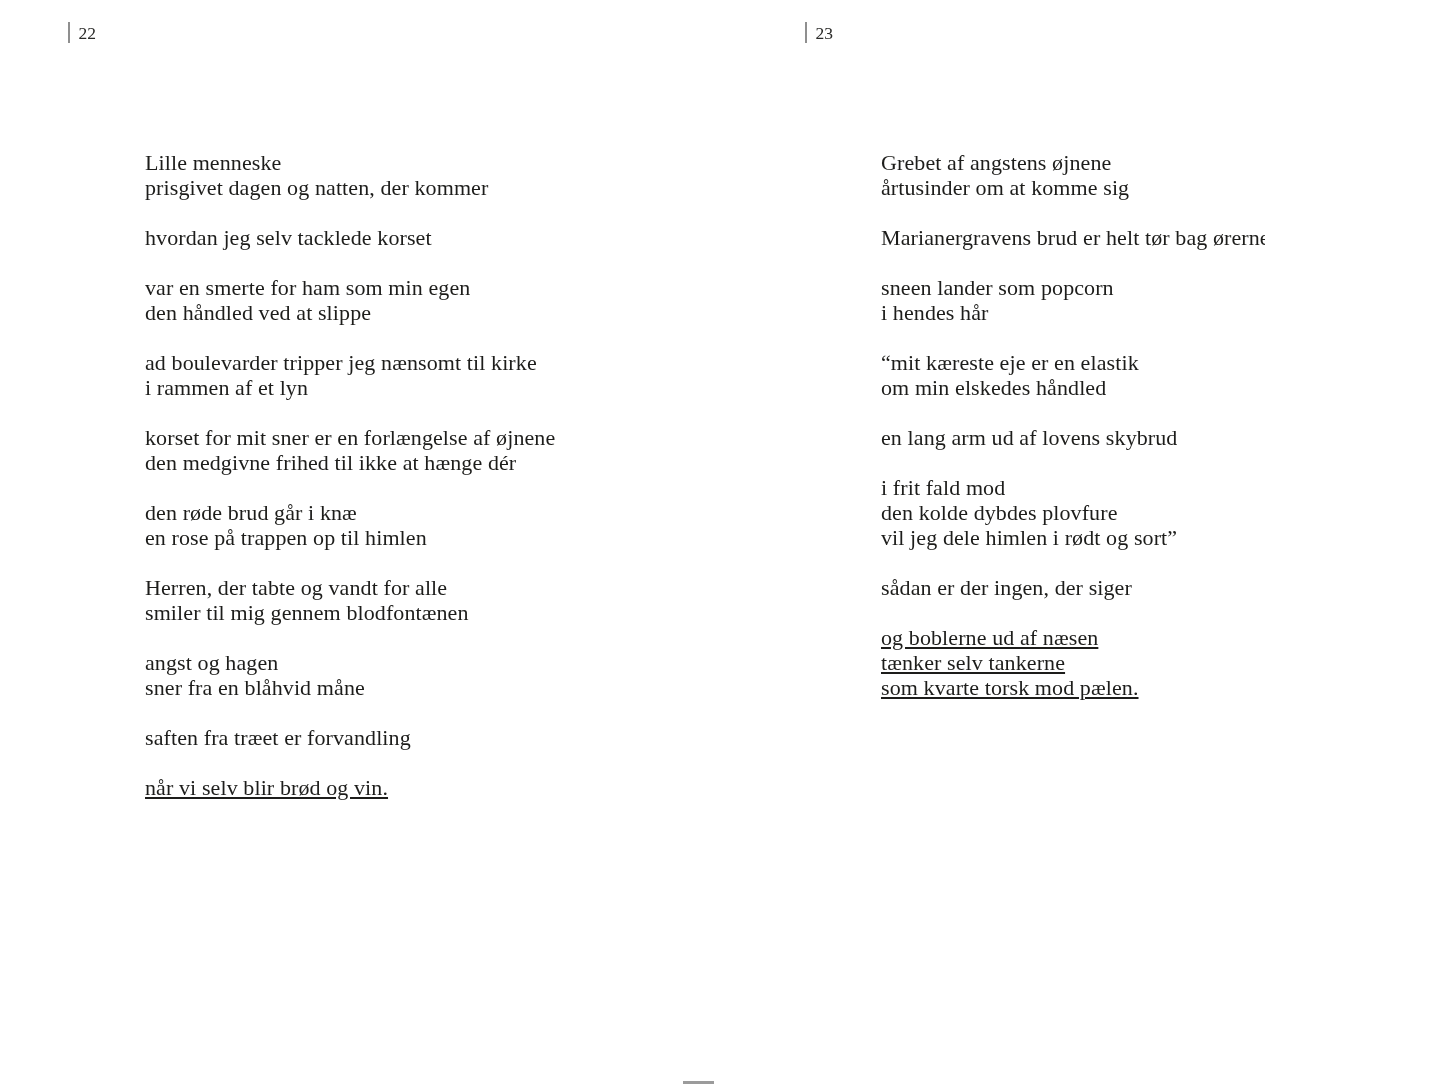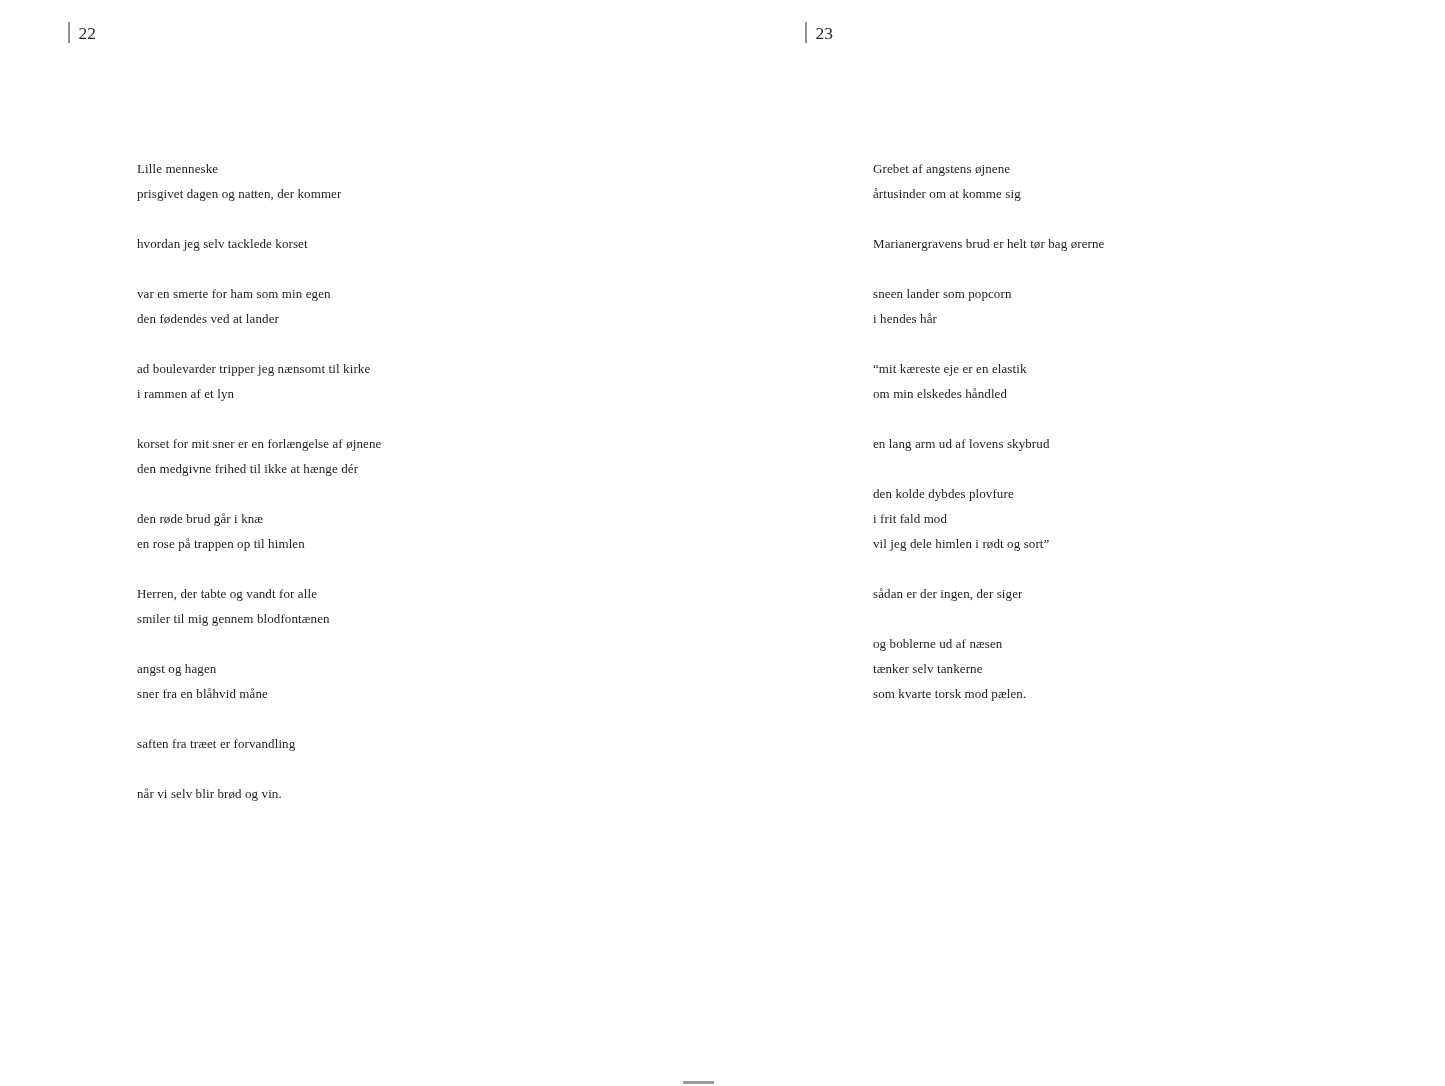--- a/index.html
+++ b/index.html
@@ -29,30 +29,31 @@
     width: 1.5px;
     height: 21px;
     background: #8f8f8f;
     margin-right: 9px;
     vertical-align: -4px;
   }
   .pagenum-left { left: 68px; }
   .pagenum-right { left: 805px; font-family: Liberation Serif, serif; }
   .poem {
     position: absolute;
-    top: 156px;
-    font-size: 13px;
+    top: 150px;
+    font-size: 22px;
     line-height: 25px;
     letter-spacing: 0.1px;
     white-space: nowrap;
+    margin-left: 8px;
   }
   .poem-left { left: 137px; }
   .poem-right { left: 873px; }
   .stanza { margin: 0 0 25px 0; }
-  .stanza:last-child { margin-bottom: 0; }
+  .stanza:last-child { margin-bottom: 0; text-decoration: underline; }
   .poem-line { height: 25px; }
   .fold-mark {
     position: absolute;
     left: 683px;
     top: 1081px;
     width: 31px;
     height: 3px;
     background: #9b9b9b;
   }
 </style>
@@ -72,21 +73,21 @@
   <div class="poem poem-left">
       <div class="stanza">
         <div class="poem-line">Lille menneske</div>
         <div class="poem-line">prisgivet dagen og natten, der kommer</div>
       </div>
       <div class="stanza">
         <div class="poem-line">hvordan jeg selv tacklede korset</div>
       </div>
       <div class="stanza">
         <div class="poem-line">var en smerte for ham som min egen</div>
-        <div class="poem-line">den fødendes ved at lander</div>
+        <div class="poem-line">den håndled ved at slippe</div>
       </div>
       <div class="stanza">
         <div class="poem-line">ad boulevarder tripper jeg nænsomt til kirke</div>
         <div class="poem-line">i rammen af et lyn</div>
       </div>
       <div class="stanza">
         <div class="poem-line">korset for mit sner er en forlængelse af øjnene</div>
         <div class="poem-line">den medgivne frihed til ikke at hænge dér</div>
       </div>
       <div class="stanza">
@@ -122,22 +123,22 @@
         <div class="poem-line">i hendes hår</div>
       </div>
       <div class="stanza">
         <div class="poem-line">“mit kæreste eje er en elastik</div>
         <div class="poem-line">om min elskedes håndled</div>
       </div>
       <div class="stanza">
         <div class="poem-line">en lang arm ud af lovens skybrud</div>
       </div>
       <div class="stanza">
+        <div class="poem-line">i frit fald mod</div>
         <div class="poem-line">den kolde dybdes plovfure</div>
-        <div class="poem-line">i frit fald mod</div>
         <div class="poem-line">vil jeg dele himlen i rødt og sort”</div>
       </div>
       <div class="stanza">
         <div class="poem-line">sådan er der ingen, der siger</div>
       </div>
       <div class="stanza">
         <div class="poem-line">og boblerne ud af næsen</div>
         <div class="poem-line">tænker selv tankerne</div>
         <div class="poem-line">som kvarte torsk mod pælen.</div>
       </div>

